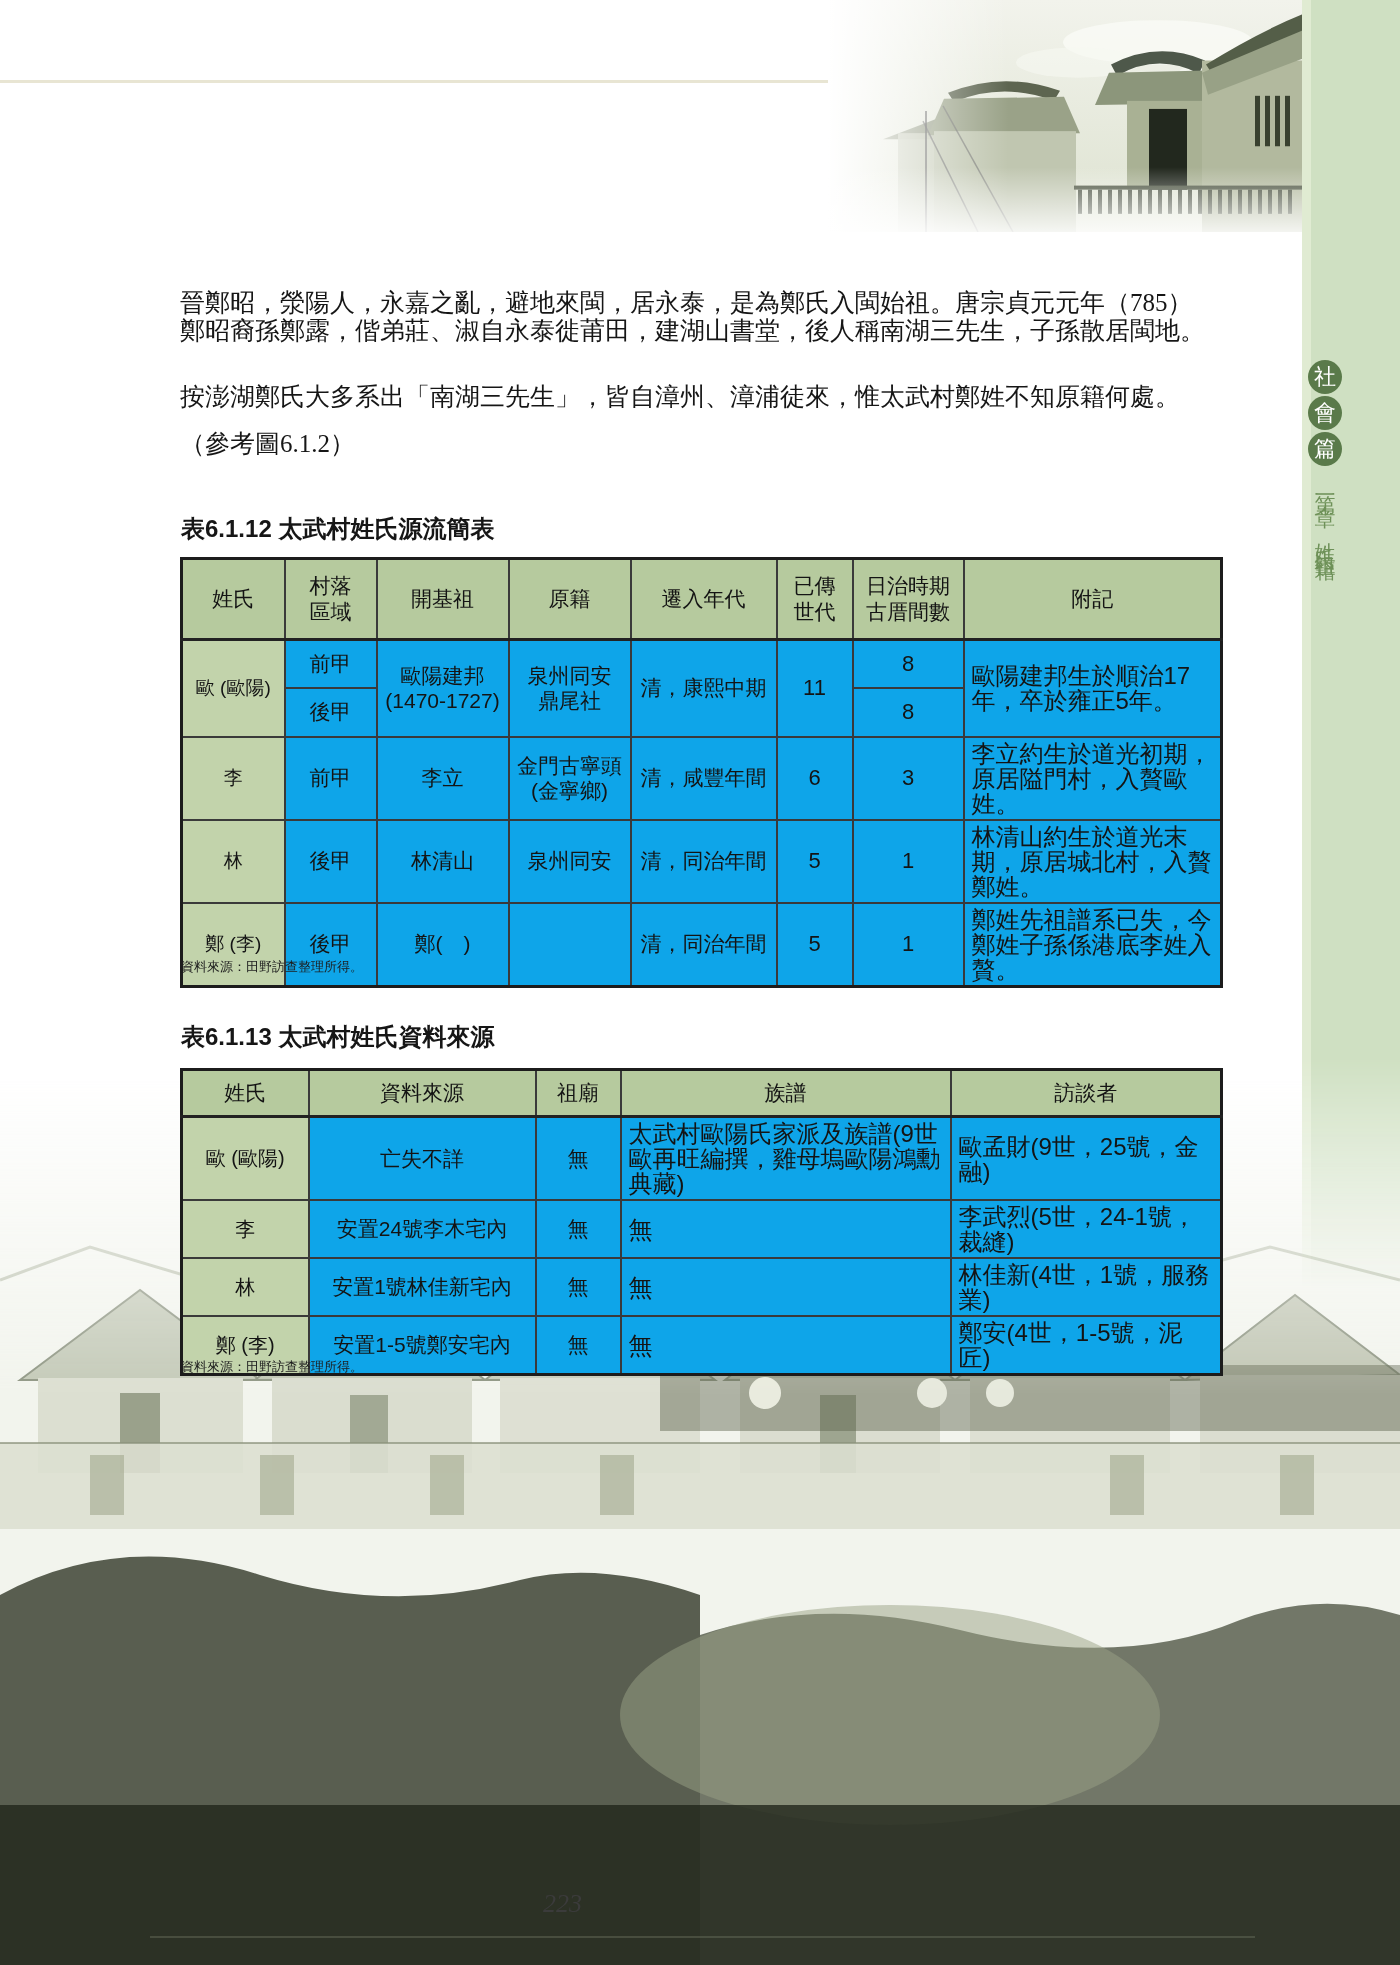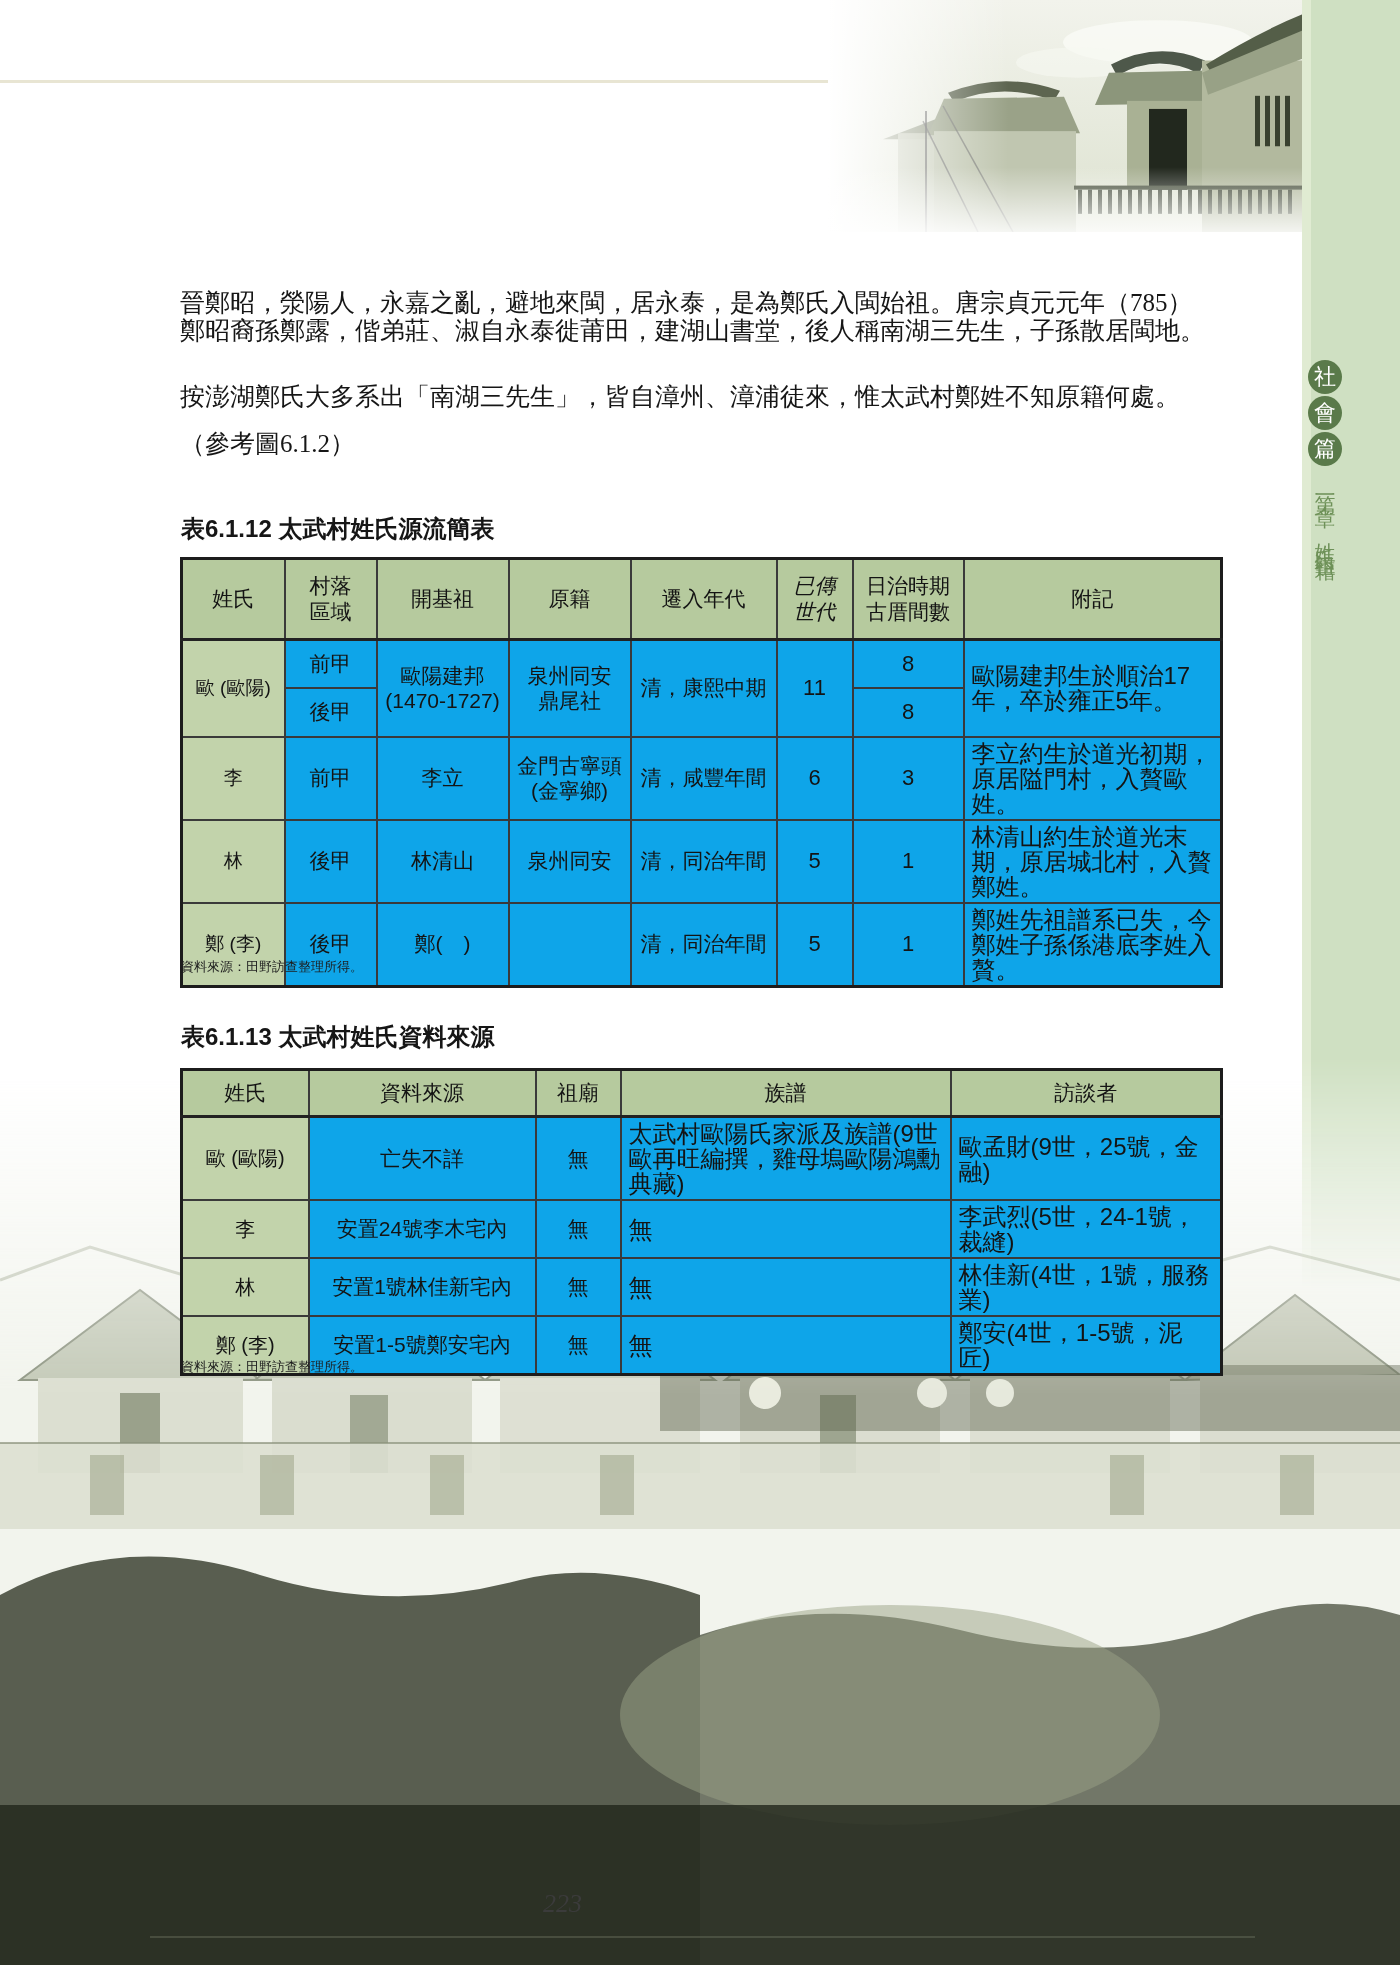--- a/index.html
+++ b/index.html
@@ -43,21 +43,21 @@
   .t1{left:180px;top:557px;width:1040px;}
   .t2{left:180px;top:1068px;width:1040px;}
   .tbl th,.tbl td{border:2px solid #3a3a3a;font-size:21px;color:#141414;text-align:center;
     vertical-align:middle;padding:2px 4px;font-family:"Liberation Sans",sans-serif;}
   .tbl th{background:#b6ca9e;font-weight:normal;border-bottom:3px solid #222222;line-height:26px;}
   td.name{background:#c2d3ab;}
   .t1 td.name{font-size:19px;white-space:nowrap;}
   .t2 td.name{font-size:20px;white-space:nowrap;}
   td.note,td.left{text-align:left;font-size:24px;line-height:25px;padding:3px 7px;}
   td.num{font-size:22px;}
-  th.p8{padding:0 9px;} th.p12{padding:0 13px;font-style:italic;} th.p18{padding:0 19px;}
+  th.p8{padding:0 9px;} th.p12{padding:0 13px;} th.p18{padding:0 19px;}
   .two span{display:block;line-height:25px;}
 
   
   .pageno{position:absolute;left:543px;top:1889px;font-family:"Liberation Serif","DejaVu Serif",serif;
     font-style:italic;font-size:26px;color:#3b3b3b;z-index:5;}
   .bottom-rule{position:absolute;left:150px;top:1936px;width:1105px;height:2px;
     background:rgba(100,105,88,.5);z-index:5;}
 
   
   .bottom-photo{position:absolute;left:0;top:1075px;width:1400px;height:890px;z-index:0;

